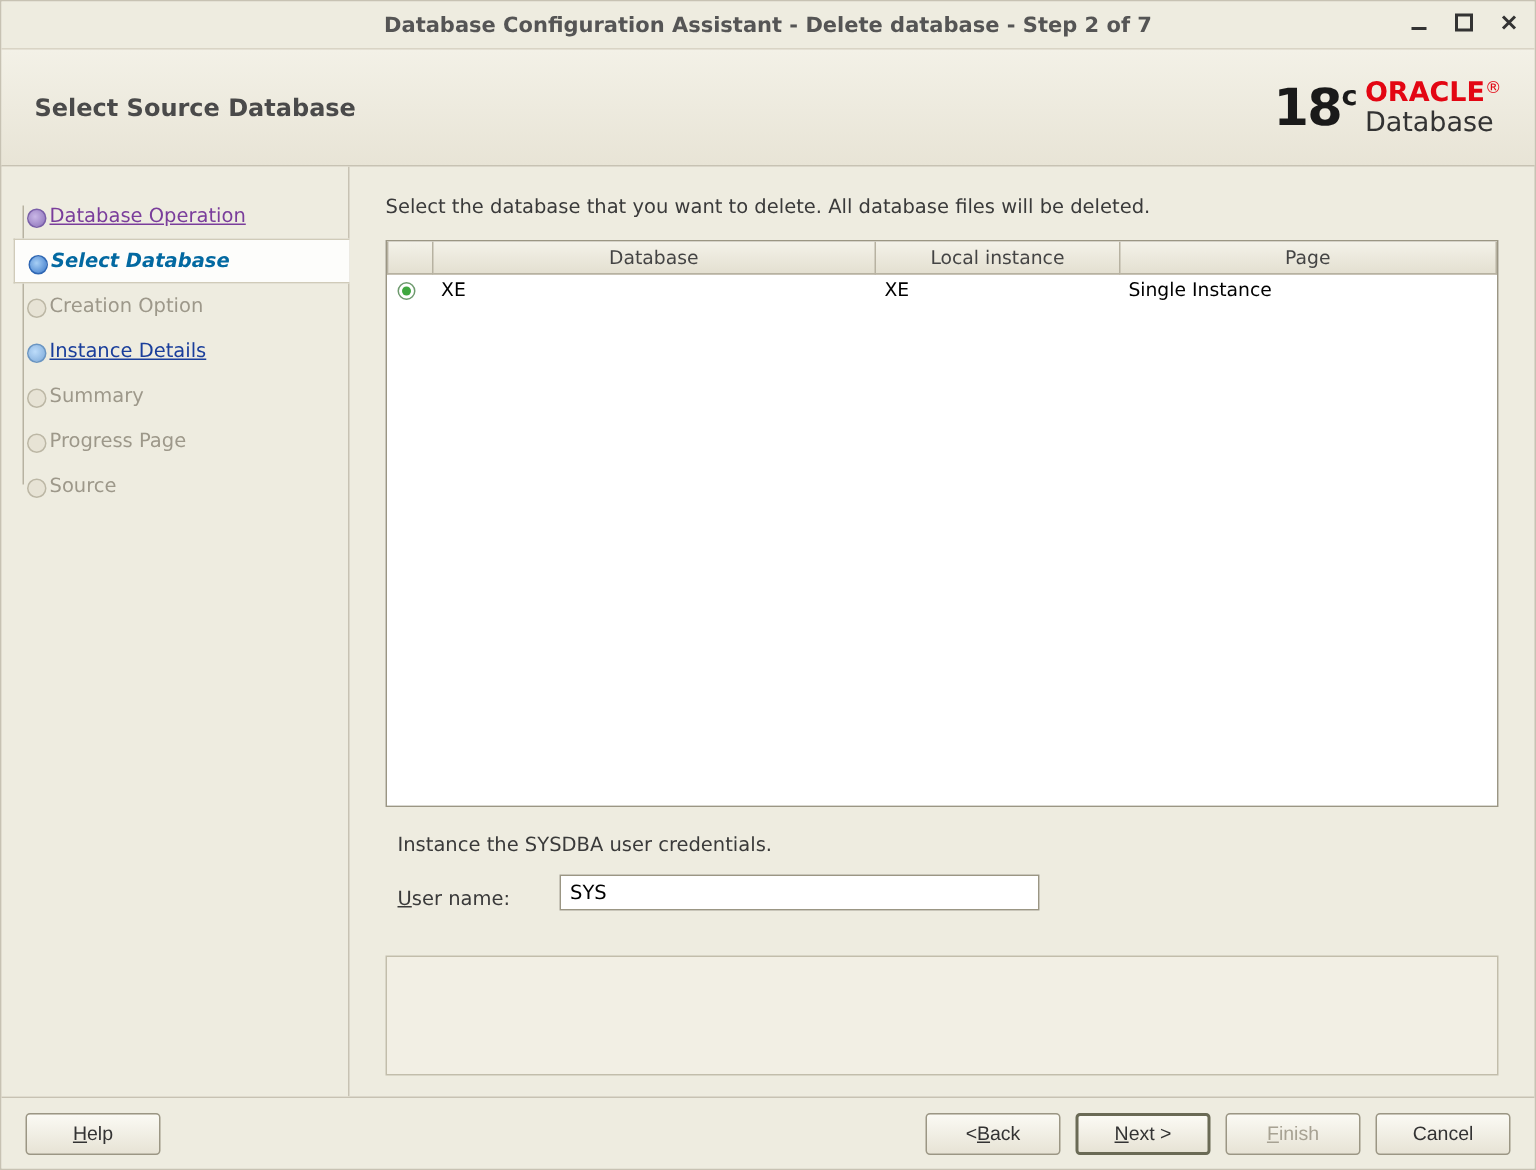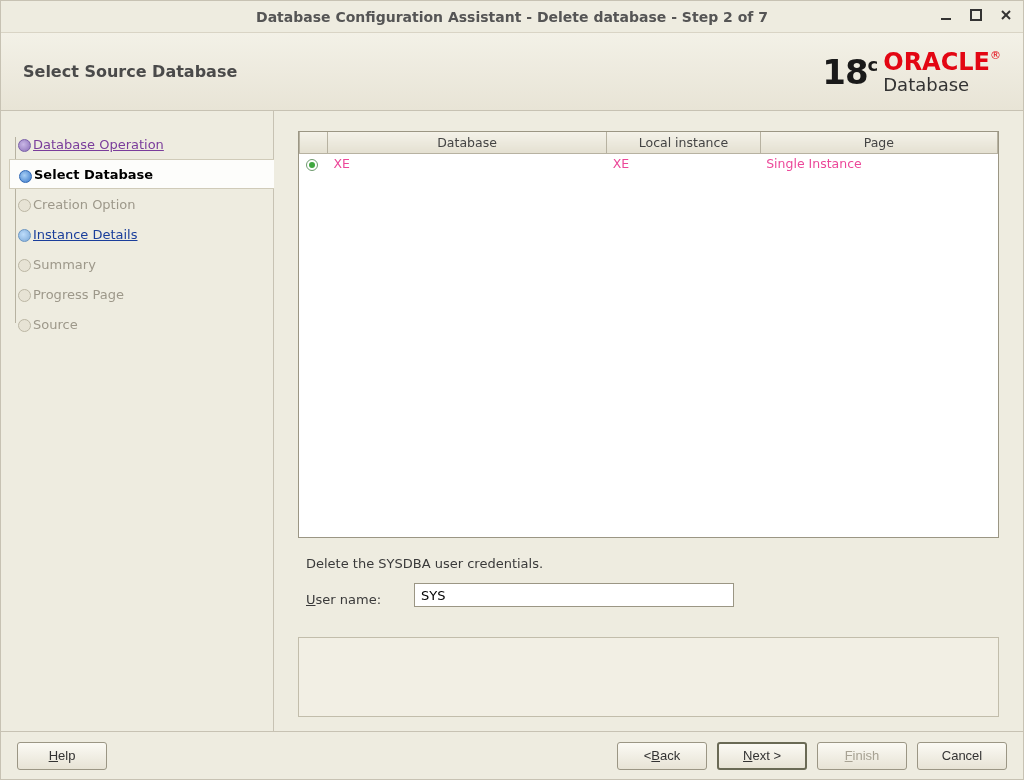--- a/index.html
+++ b/index.html
@@ -73,38 +73,38 @@
     font-size: 34px;
     font-weight: 900;
     color: #1a1a1a;
     letter-spacing: -1px;
   }
   .brand-18c sup { font-size: 18px; vertical-align: top; position: relative; top: 2px; }
   .brand-text { display: flex; flex-direction: column; line-height: 1; }
   .brand-oracle {
     color: #e30613;
     font-weight: 900;
-    font-size: 24px;
+    font-size: 18px;
     letter-spacing: 0px;
   }
   .brand-db {
     color: #333;
     font-size: 18px;
     font-weight: 400;
     margin-top: 2px;
   }
   
   .body-area {
     flex: 1;
     display: flex;
     overflow: hidden;
   }
   
   .sidebar {
-    width: 273px;
+    width: 232px;
     border-right: 1px solid #c7c2b3;
     padding: 18px 0 18px 8px;
     background: #eeece0;
     position: relative;
   }
   .steps { list-style: none; margin: 0; padding: 0; }
   .step {
     display: flex;
     align-items: center;
     height: 30px;
@@ -153,23 +153,24 @@
     cursor: pointer;
   }
   .step.visited a { color: #7a3d9b; }
   .step.current {
     background: #fdfdfb;
     border: 1px solid #d0cbb9;
     border-right: none;
     margin-right: -1px;
   }
   .step.current span.label {
-    color: #000000;
+    color: #0369a1;
     font-weight: bold;
     text-decoration: none;
+    font-style: italic;
   }
   .step.disabled span.label {
     color: #9d988a;
     text-decoration: none;
     cursor: default;
   }
   
   .main {
     flex: 1;
     padding: 20px 24px 14px 24px;
@@ -198,21 +199,21 @@
     border: 1px solid #b7b2a1;
     border-top: none;
     font-weight: normal;
     color: #444;
     padding: 3px 6px;
     font-size: 12.5px;
   }
   .db-table td {
     padding: 2px 6px;
     font-size: 12.5px;
-    color: #ec4899;
+    color: #000000;
   }
   .col-radio { width: 24px; }
   .col-db { width: 40%; }
   .col-li { width: 22%; }
   .col-type { width: 34%; }
   .radio-dot {
     width: 12px; height: 12px; border-radius: 50%;
     border: 1px solid #6e9a6e;
     display: inline-flex; align-items: center; justify-content: center;
     background: #fff;
@@ -344,20 +345,21 @@
         <li class="step disabled">
           <span class="label">Progress Page</span>
         </li>
         <li class="step disabled">
           <span class="label">Source</span>
         </li>
       </ul>
     </div>
 
     <div class="main">
+      <div class="instruction">Select the database that you want to delete. All database files will be deleted.</div>
 
       <div class="table-wrap">
         <table class="db-table">
           <thead>
             <tr>
               <th class="col-radio"></th>
               <th class="col-db">Database</th>
               <th class="col-li">Local instance</th>
               <th class="col-type">Page</th>
             </tr>
@@ -368,21 +370,21 @@
               <td>XE</td>
               <td>XE</td>
               <td>Single Instance</td>
             </tr>
           </tbody>
         </table>
         <div class="white-fill"></div>
       </div>
 
       <div class="cred-section">
-        <div class="cred-title">Delete the SYSDBA user credentials.</div>
+        <div class="cred-title">Instance the SYSDBA user credentials.</div>
         <div class="field-row">
           <div class="field-label"><span class="ul">U</span><span>ser name:</span></div>
           <input class="field-input" type="text" value="SYS" style="">
         </div>
       </div>
 
       <div class="msgbox"></div>
     </div>
   </div>
 

